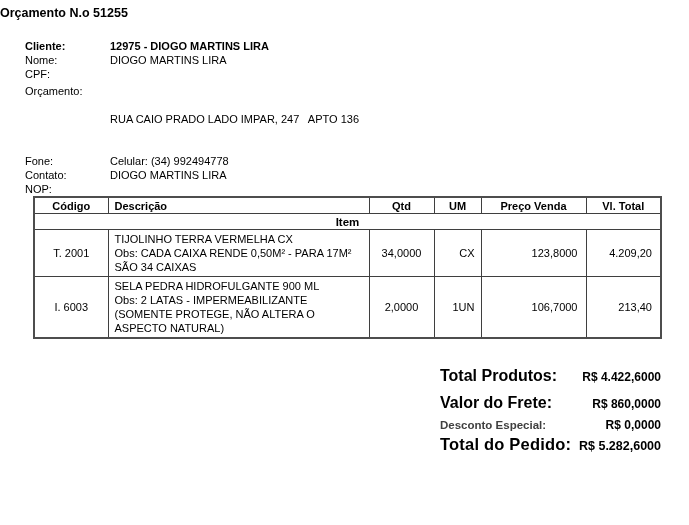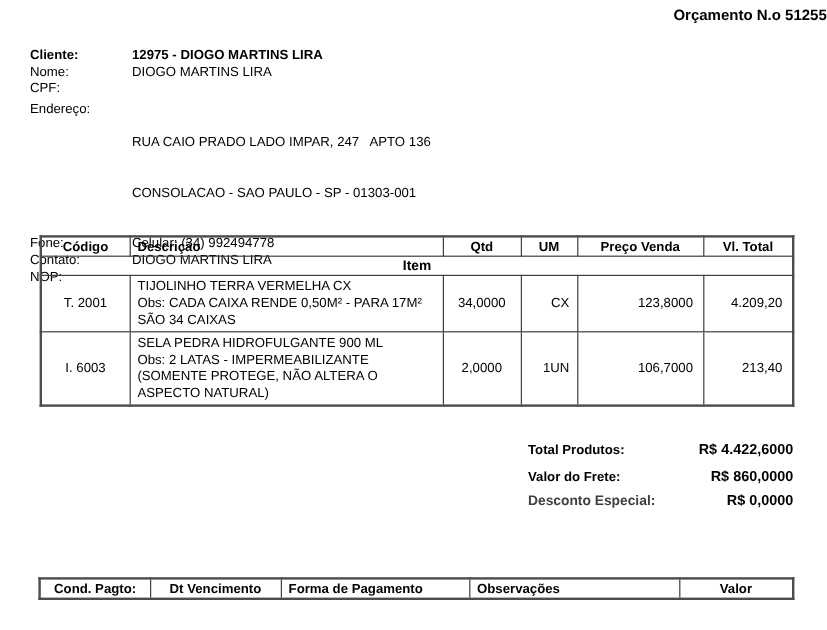--- a/index.html
+++ b/index.html
@@ -6,21 +6,21 @@
   body {
     width: 689px; height: 525px;
     background: #ffffff; color: #000;
     font-family: "Liberation Sans", sans-serif;
     font-size: 11px;
     position: relative;
     overflow: hidden;
   }
   .title {
     position: absolute; top: 6px; left: 0; width: 689px;
-    text-align: right; font-weight: bold; font-size: 12.5px;
+    text-align: left; font-weight: bold; font-size: 12.5px;
   }
   
   .customer { position: absolute; left: 25px; top: 39px; width: 480px; }
   .info-row { display: flex; line-height: 14px; min-height: 14px; }
   .info-label { width: 85px; flex: 0 0 85px; }
   .info-label.bold { font-weight: bold; }
   .info-value { white-space: pre-wrap; }
   .info-value.bold { font-weight: bold; }
   .info-row.gap-before { margin-top: 3px; }
 
@@ -44,21 +44,21 @@
   .items td.qtd { text-align: center; vertical-align: middle; }
   .items td.um { text-align: right; vertical-align: middle; }
   .items td.preco, .items td.vtotal { text-align: right; padding: 0 8px; vertical-align: middle; }
 
   
   .totals { position: absolute; left: 440px; top: 367px; width: 221px; }
   .trow { display: flex; justify-content: space-between; align-items: baseline; }
   .trow.r1 { margin-bottom: 9px; }
   .trow.r2 { margin-bottom: 6px; }
   .trow.r3 { margin-bottom: 3px; }
-  .tlabel { font-weight: bold; font-size: 11px; }
+  .tlabel { font-weight: bold; font-size: 16px; }
   .tlabel.muted { font-size: 11.5px; color: #3f3f3f; }
   .tvalue { font-weight: bold; font-size: 12px; }
   .tlabel-grand { font-weight: bold; font-size: 16.5px; letter-spacing: 0.2px; }
   .tvalue-grand { font-weight: bold; font-size: 12.5px; }
 
   
   .payment { left: 32px; top: 481px; width: 628px; }
   .payment th.h-center { text-align: center; }
   .payment th.h-left { text-align: left; }
   .payment td { height: 17px; }
@@ -77,24 +77,23 @@
   </div>
   <div class="info-row">
     <span class="info-label">Nome:</span>
     <span class="info-value">DIOGO MARTINS LIRA</span>
   </div>
   <div class="info-row">
     <span class="info-label">CPF:</span>
     <span class="info-value"></span>
   </div>
   <div class="info-row gap-before">
-    <span class="info-label">Endereço:</span>
+    <span class="info-label">Orçamento:</span>
     <span class="info-value">
       <div>RUA CAIO PRADO LADO IMPAR, 247   APTO 136</div>
-      <div>CONSOLACAO - SAO PAULO - SP - 01303-001</div>
     </span>
   </div>
   <div class="info-row">
     <span class="info-label">Fone:</span>
     <span class="info-value">Celular: (34) 992494778</span>
   </div>
   <div class="info-row">
     <span class="info-label">Contato:</span>
     <span class="info-value">DIOGO MARTINS LIRA</span>
   </div>
@@ -155,32 +154,29 @@
     <span class="tvalue">R$ 4.422,6000</span>
   </div>
   <div class="trow r2">
     <span class="tlabel">Valor do Frete:</span>
     <span class="tvalue">R$ 860,0000</span>
   </div>
   <div class="trow r3">
     <span class="tlabel muted">Desconto Especial:</span>
     <span class="tvalue">R$ 0,0000</span>
   </div>
+  <div class="trow">
+    <span class="tlabel-grand">Total do Pedido:</span>
+    <span class="tvalue-grand">R$ 5.282,6000</span>
+  </div>
 </div>
 
 <table class="doc-table payment">
   <colgroup>
     <col style="width:92px">
       <col style="width:109px">
       <col style="width:157px">
     <col style="width:175px">
       <col style="width:95px">
   </colgroup>
   <tbody>
-      <tr>
-    <th class="h-center">Cond. Pagto:</th>
-    <th class="h-center">Dt Vencimento</th>
-    <th class="h-left">Forma de Pagamento</th>
-    <th class="h-left">Observações</th>
-    <th class="h-center">Valor</th>
-  </tr>
 </tbody>
   </table>
 
 </body></html>

